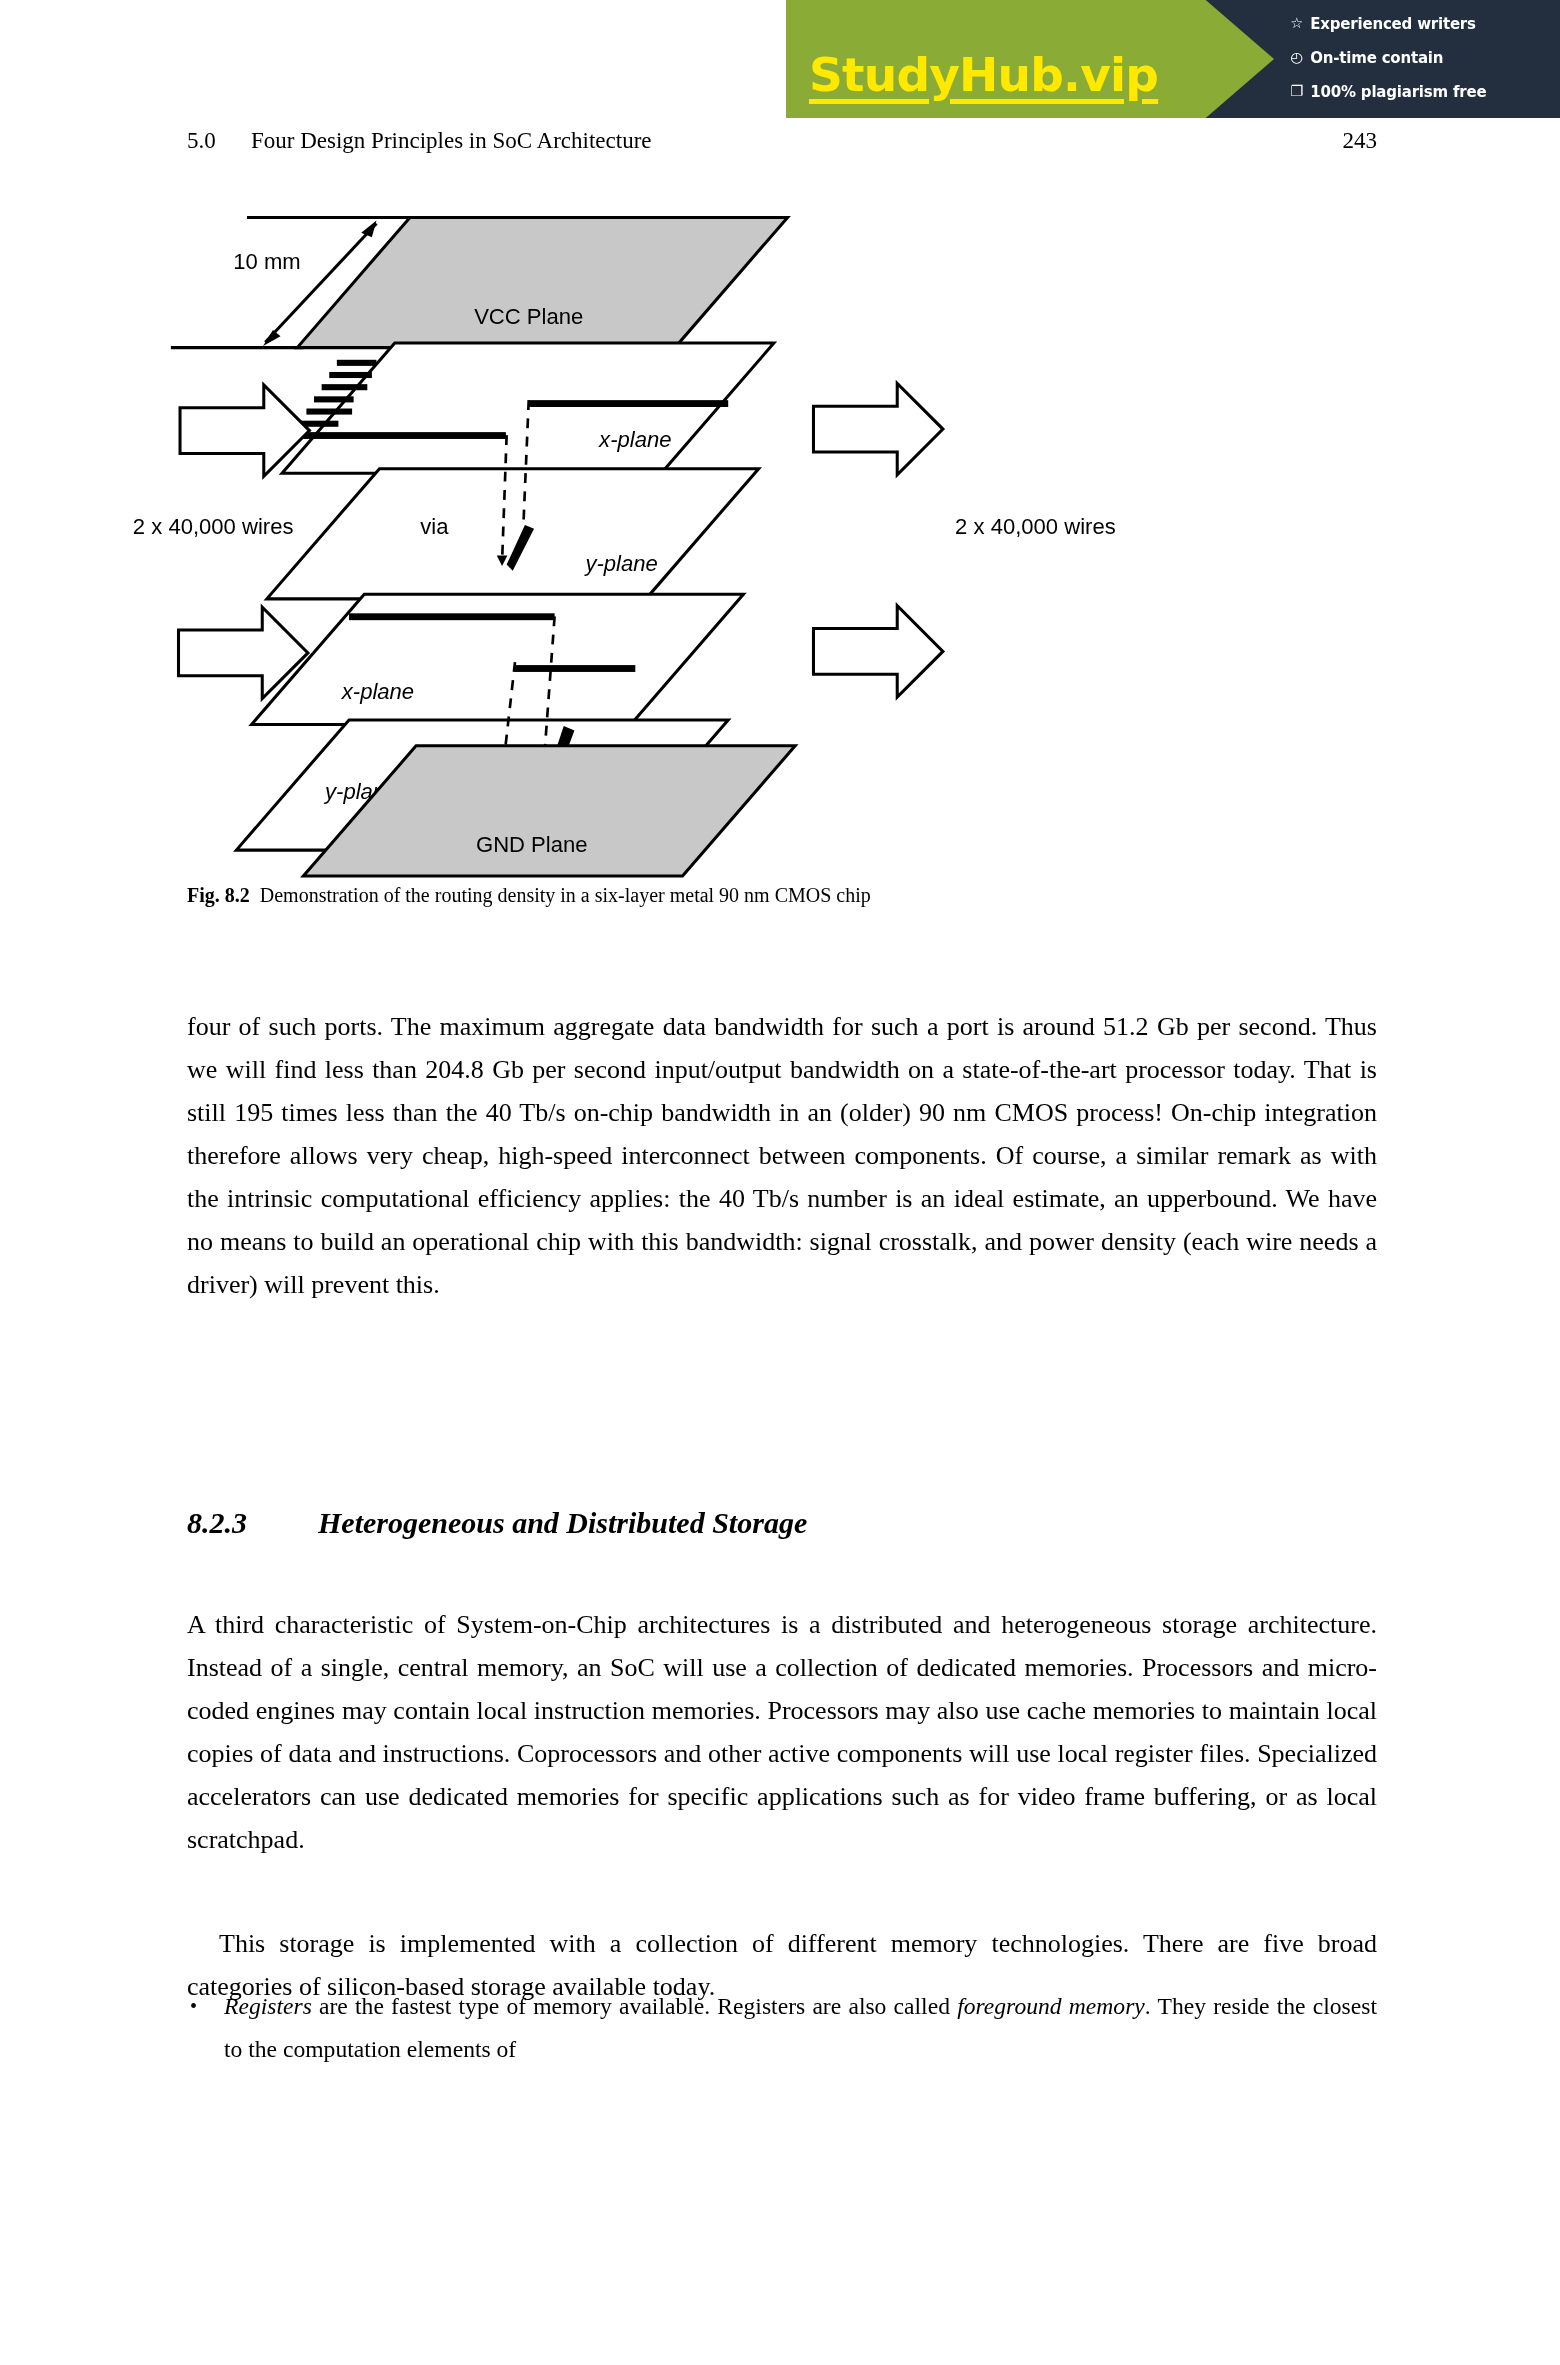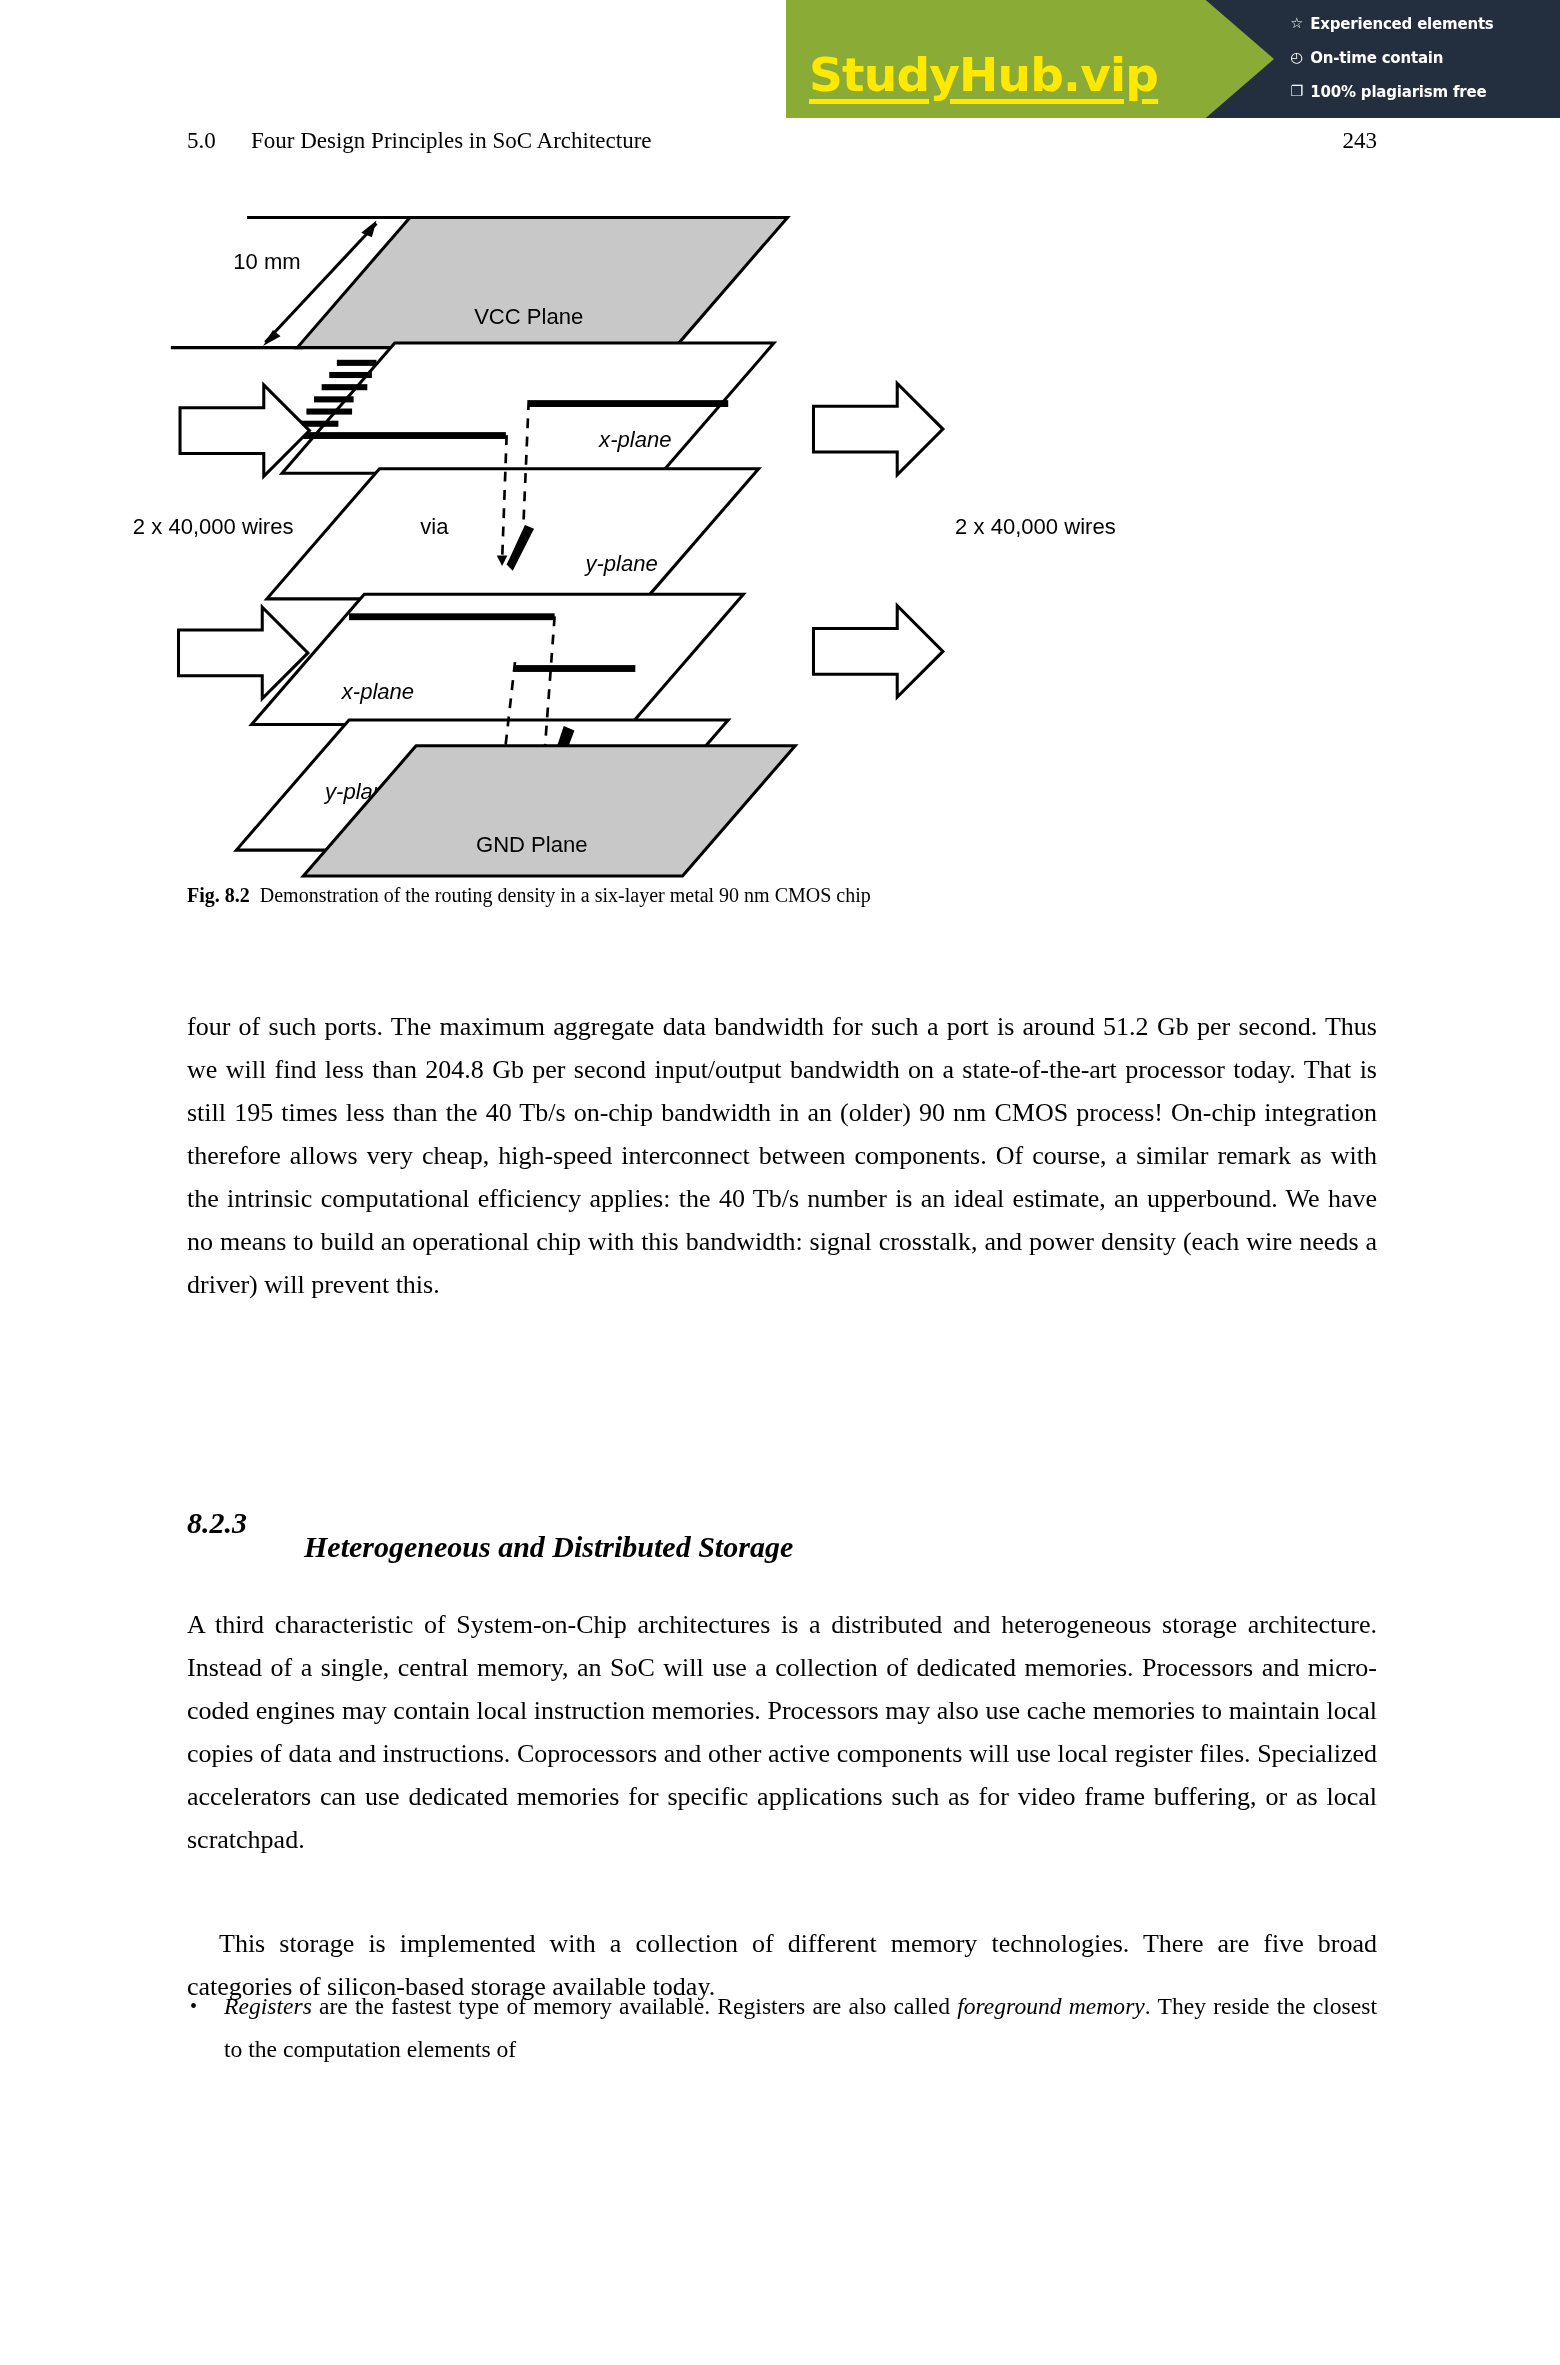--- a/index.html
+++ b/index.html
@@ -179,23 +179,22 @@
     font-style: italic;
     line-height: 40px;
   }
   #section-heading .sh-num {
     position: absolute;
     left: 0;
     top: 0;
   }
   #section-heading .sh-title {
     position: absolute;
-    left: 117px;
-    top: 0;
-    margin-top: 24px;
+    left: 131px;
+    top: 0;
   }
 
   #bullet-list {
     position: absolute;
     left: 187px;
     top: 1985px;
     width: 1190px;
   }
   .bullet-item {
     position: relative;
@@ -216,21 +215,21 @@
 </head>
 <body>
 
 <div id="watermark-banner">
   <div class="wm-dark"></div>
   <div class="wm-green"></div>
   <div class="wm-logo">StudyHub.vip</div>
   <div class="wm-features">
     <div class="wm-feature">
       <span class="wm-ico">☆</span>
-      <span>Experienced elements</span>
+      <span>Experienced writers</span>
     </div>
     <div class="wm-feature">
       <span class="wm-ico">◴</span>
       <span>On-time contain</span>
     </div>
     <div class="wm-feature">
       <span class="wm-ico">❐</span>
       <span>100% plagiarism free</span>
     </div>
   </div>

